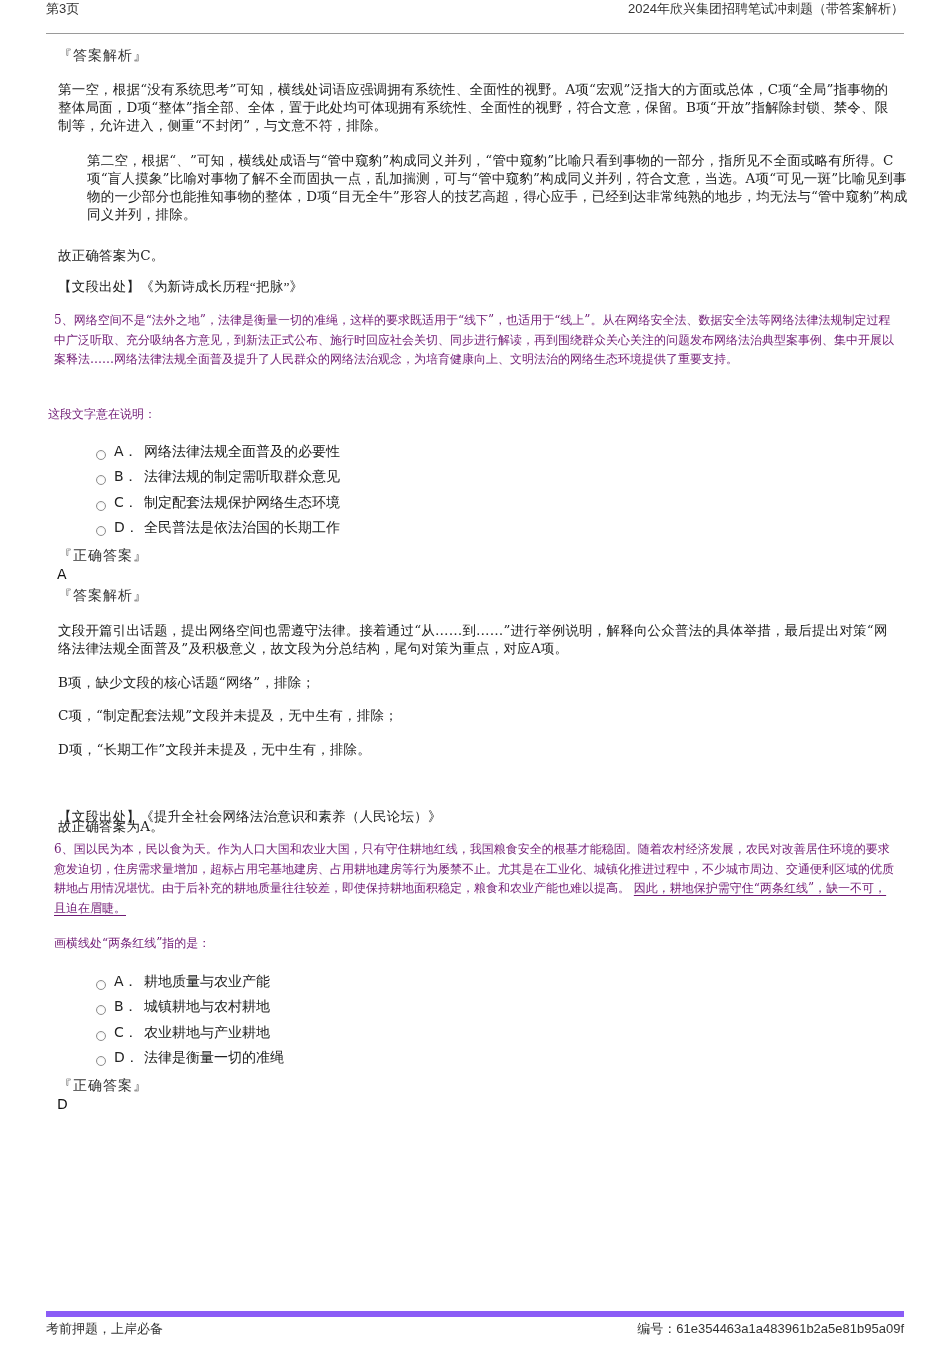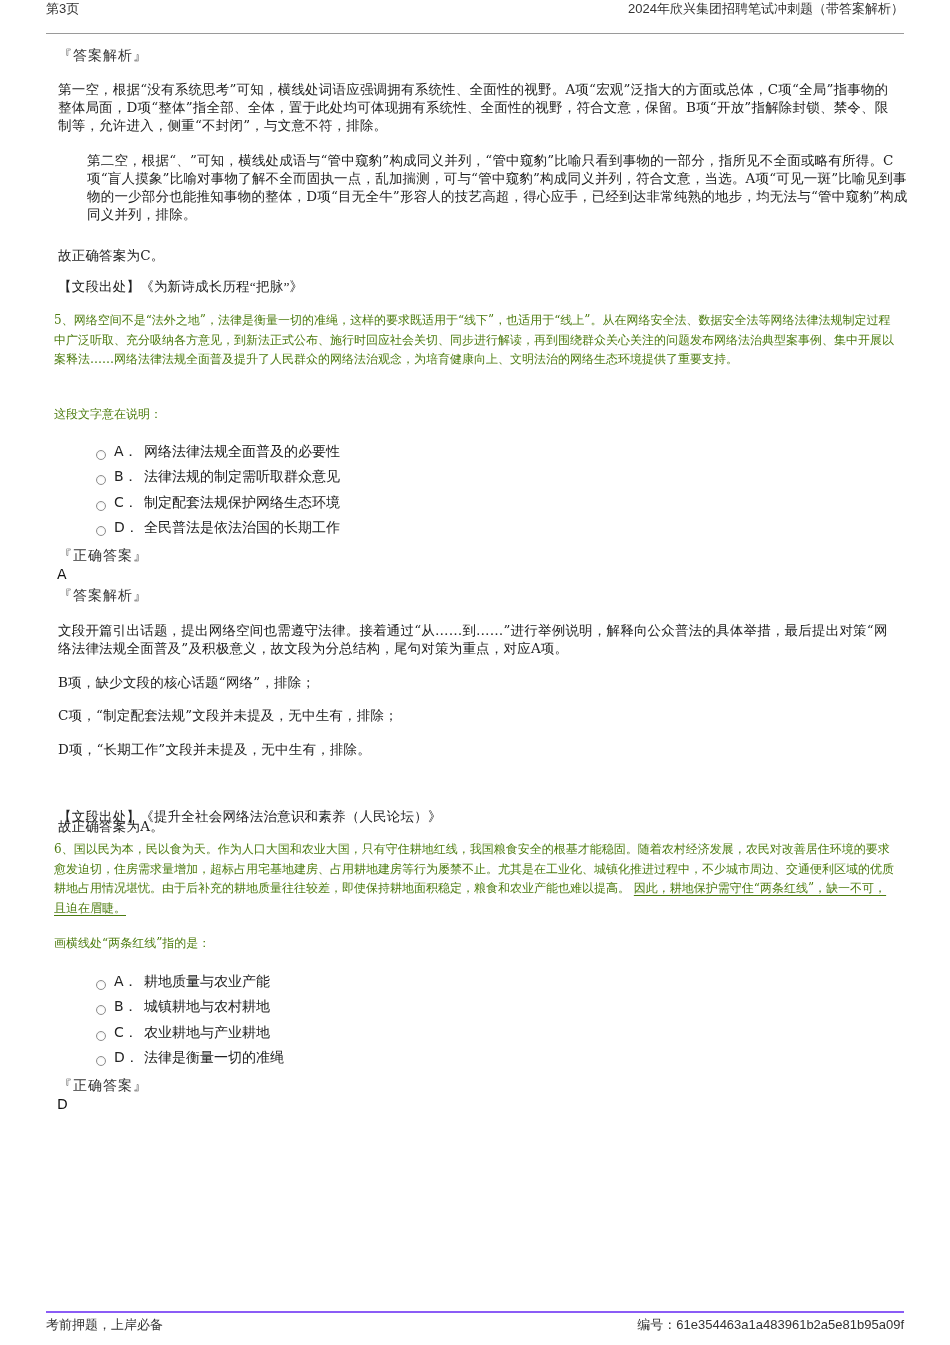--- a/index.html
+++ b/index.html
@@ -13,36 +13,36 @@
     .page-header {
       position: absolute; left: 46px; top: 12px; width: 858px; height: 22px;
       border-bottom: 1px solid #9a9a9a;
       font-family: "Liberation Sans", sans-serif;
       font-size: 13px; color: #333;
       display: flex; justify-content: space-between; align-items: flex-end;
       padding-bottom: 15px;
     }
     .page-footer {
       position: absolute; left: 46px; top: 1311px; width: 858px; height: 24px;
-      border-top: 2px solid #8b5cf6;
+      border-top: 6px solid #8b5cf6;
       font-family: "Liberation Sans", sans-serif;
       font-size: 13px; color: #333;
       display: flex; justify-content: space-between; align-items: flex-start;
       padding-top: 3px;
     }
     .block { position: absolute; left: 58px; width: 832px; }
     .bracket-label { font-size: 14px; color: #333; letter-spacing: 1px; }
     .para {
       font-family: "DejaVu Serif", "Liberation Serif", serif;
       font-size: 13.5px; line-height: 18px; color: #222;
       letter-spacing: 0.2px;
     }
     .q-text {
       font-family: "DejaVu Serif", "Liberation Serif", serif;
-      font-size: 12px; line-height: 19.5px; color: #4d7c0f;
+      font-size: 12px; line-height: 19.5px; color: #701a75;
     }
     .underlined { text-decoration: underline; text-underline-offset: 3px; }
     .options { position: absolute; left: 96px; width: 400px; }
     .option {
       display: flex; align-items: center; height: 25.5px;
       font-size: 14px; color: #222;
     }
     .radio {
       width: 10px; height: 10px; border-radius: 50%;
       border: 1px solid #8d8d8d;
@@ -61,21 +61,21 @@
   <span>2024年欣兴集团招聘笔试冲刺题（带答案解析）</span>
 </div>
 
 <div class="block bracket-label" style="top:47px;">『答案解析』</div>
 <div class="block para" style="top:80px;">第一空，根据“没有系统思考”可知，横线处词语应强调拥有系统性、全面性的视野。A项“宏观”泛指大的方面或总体，C项“全局”指事物的整体局面，D项“整体”指全部、全体，置于此处均可体现拥有系统性、全面性的视野，符合文意，保留。B项“开放”指解除封锁、禁令、限制等，允许进入，侧重“不封闭”，与文意不符，排除。</div>
 <div class="block para" style="top:151px;margin-left:29px;">第二空，根据“、”可知，横线处成语与“管中窥豹”构成同义并列，“管中窥豹”比喻只看到事物的一部分，指所见不全面或略有所得。C项“盲人摸象”比喻对事物了解不全而固执一点，乱加揣测，可与“管中窥豹”构成同义并列，符合文意，当选。A项“可见一斑”比喻见到事物的一少部分也能推知事物的整体，D项“目无全牛”形容人的技艺高超，得心应手，已经到达非常纯熟的地步，均无法与“管中窥豹”构成同义并列，排除。</div>
 <div class="block para" style="top:238px;margin-top:8px;">故正确答案为C。</div>
 <div class="block para" style="top:278px;font-family:Liberation Serif, serif;">【文段出处】《为新诗成长历程“把脉”》</div>
 
 <div class="block q-text" style="left:54px; width:840px; top:311px;">5、网络空间不是“法外之地”，法律是衡量一切的准绳，这样的要求既适用于“线下”，也适用于“线上”。从在网络安全法、数据安全法等网络法律法规制定过程中广泛听取、充分吸纳各方意见，到新法正式公布、施行时回应社会关切、同步进行解读，再到围绕群众关心关注的问题发布网络法治典型案事例、集中开展以案释法……网络法律法规全面普及提升了人民群众的网络法治观念，为培育健康向上、文明法治的网络生态环境提供了重要支持。</div>
-<div class="block q-text" style="left:54px; top:405px;">这段文字意在说明：</div>
+<div class="block q-text" style="left:48px; top:405px;">这段文字意在说明：</div>
 
 <div class="options" style="top:439px;">
   <div class="option">
     <span class="radio"></span>
     <span class="opt-letter">A．</span>
     <span class="opt-text">网络法律法规全面普及的必要性</span>
   </div>
   <div class="option">
     <span class="radio"></span>
     <span class="opt-letter">B．</span>

